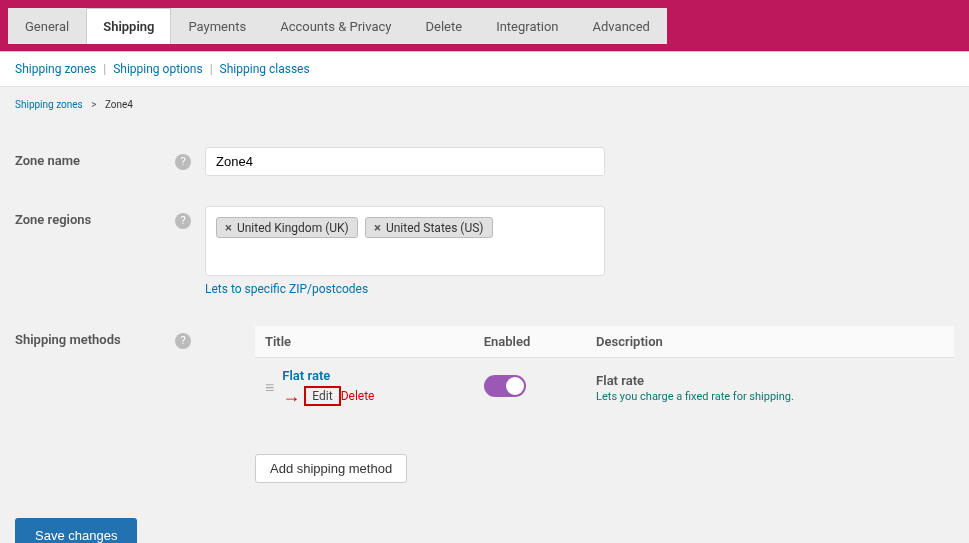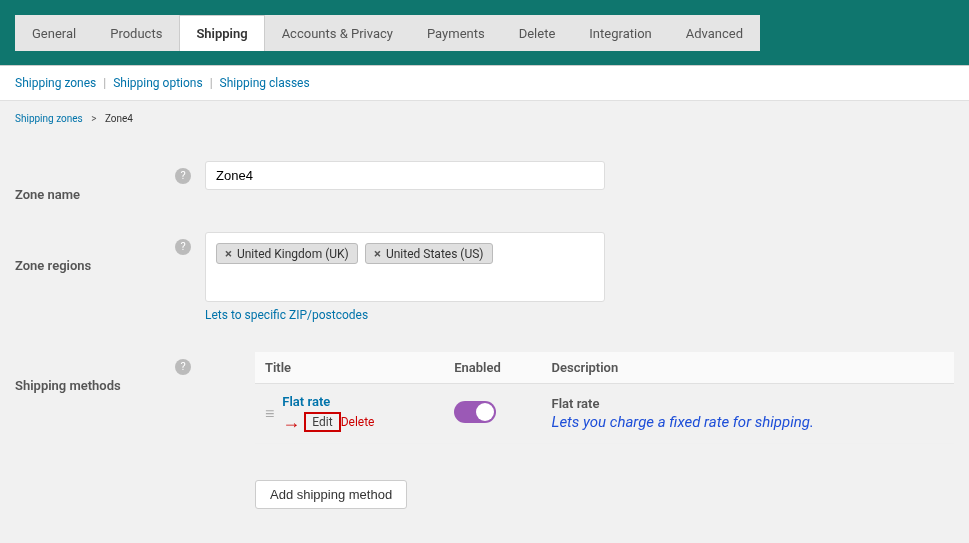--- a/index.html
+++ b/index.html
@@ -3,24 +3,24 @@
   <meta charset="utf-8">
   <style>
     * { box-sizing: border-box; margin: 0; padding: 0; }
     body {
       font-family: -apple-system, BlinkMacSystemFont, "Segoe UI", Roboto, sans-serif;
       font-size: 13px;
       background: #f1f1f1;
       color: #333;
     }
     .tabs-bar {
-      background: #0f766e;
+      background: #be185d;
       border-bottom: 1px solid #ccc;
       display: flex;
-      padding: 15px;
+      padding: 8px;
     }
     .tab {
       padding: 10px 16px;
       cursor: pointer;
       border: 1px solid transparent;
       border-bottom: none;
       margin-bottom: -1px;
       background: #e5e5e5;
       color: #555;
       font-size: 13px;
@@ -189,23 +189,22 @@
     }
     .description-col {
       color: #555;
       font-size: 13px;
     }
     .description-title {
       font-weight: 600;
       margin-bottom: 2px;
     }
     .description-text {
-      color: #1d4ed8;
-      font-size: 15px;
-      font-style: italic;
+      color: #0f766e;
+      font-size: 11px;
     }
     .add-method-btn {
       margin-left: 50px;
       margin-top: 24px;
       padding: 6px 14px;
       background: #fff;
       border: 1px solid #ccc;
       border-radius: 3px;
       cursor: pointer;
       font-size: 13px;
@@ -227,40 +226,38 @@
       display: flex;
       align-items: flex-start;
       padding: 15px 0;
     }
     .section-label {
       width: 160px;
       font-weight: 600;
       color: #555;
       padding-top: 6px;
       flex-shrink: 0;
-      margin-top: 20px;
     }
     .section-help {
       width: 30px;
       flex-shrink: 0;
       padding-top: 6px;
     }
     .section-field {
       flex: 1;
     }
   </style>
 </head>
 <body>
 
 <div class="tabs-bar">
   <div class="tab">General</div>
-  <div class="tab">Products</div>
   <div class="tab active">Shipping</div>
+  <div class="tab">Payments</div>
   <div class="tab">Accounts &amp; Privacy</div>
-  <div class="tab">Payments</div>
   <div class="tab">Delete</div>
   <div class="tab">Integration</div>
   <div class="tab">Advanced</div>
 </div>
 
 <div class="sub-nav">
   <a href="#">Shipping zones</a>
   <span>|</span>
   <a href="#">Shipping options</a>
   <span>|</span>

